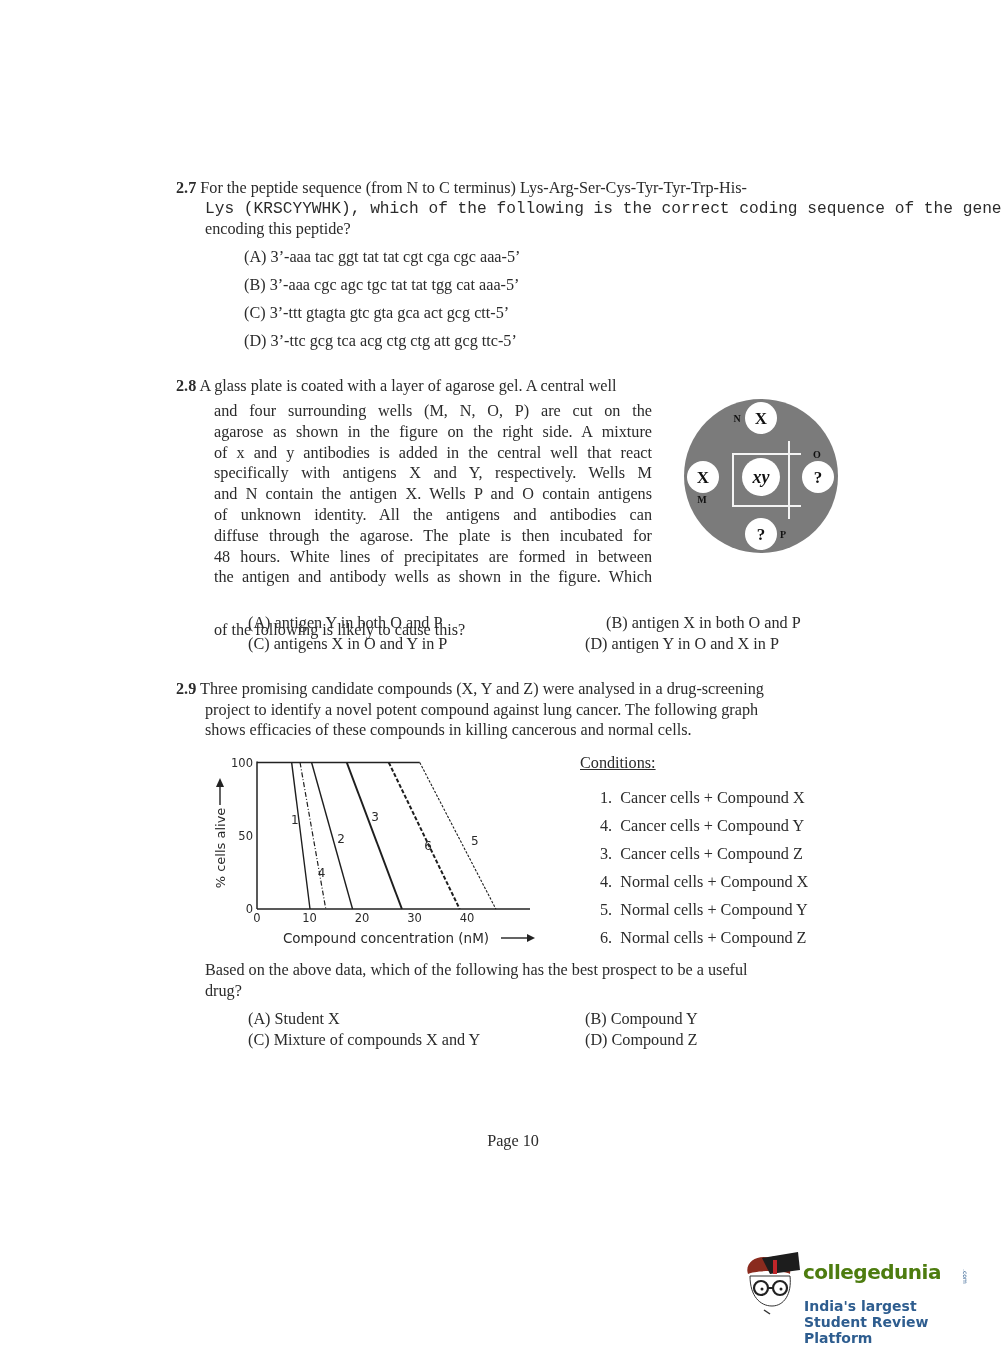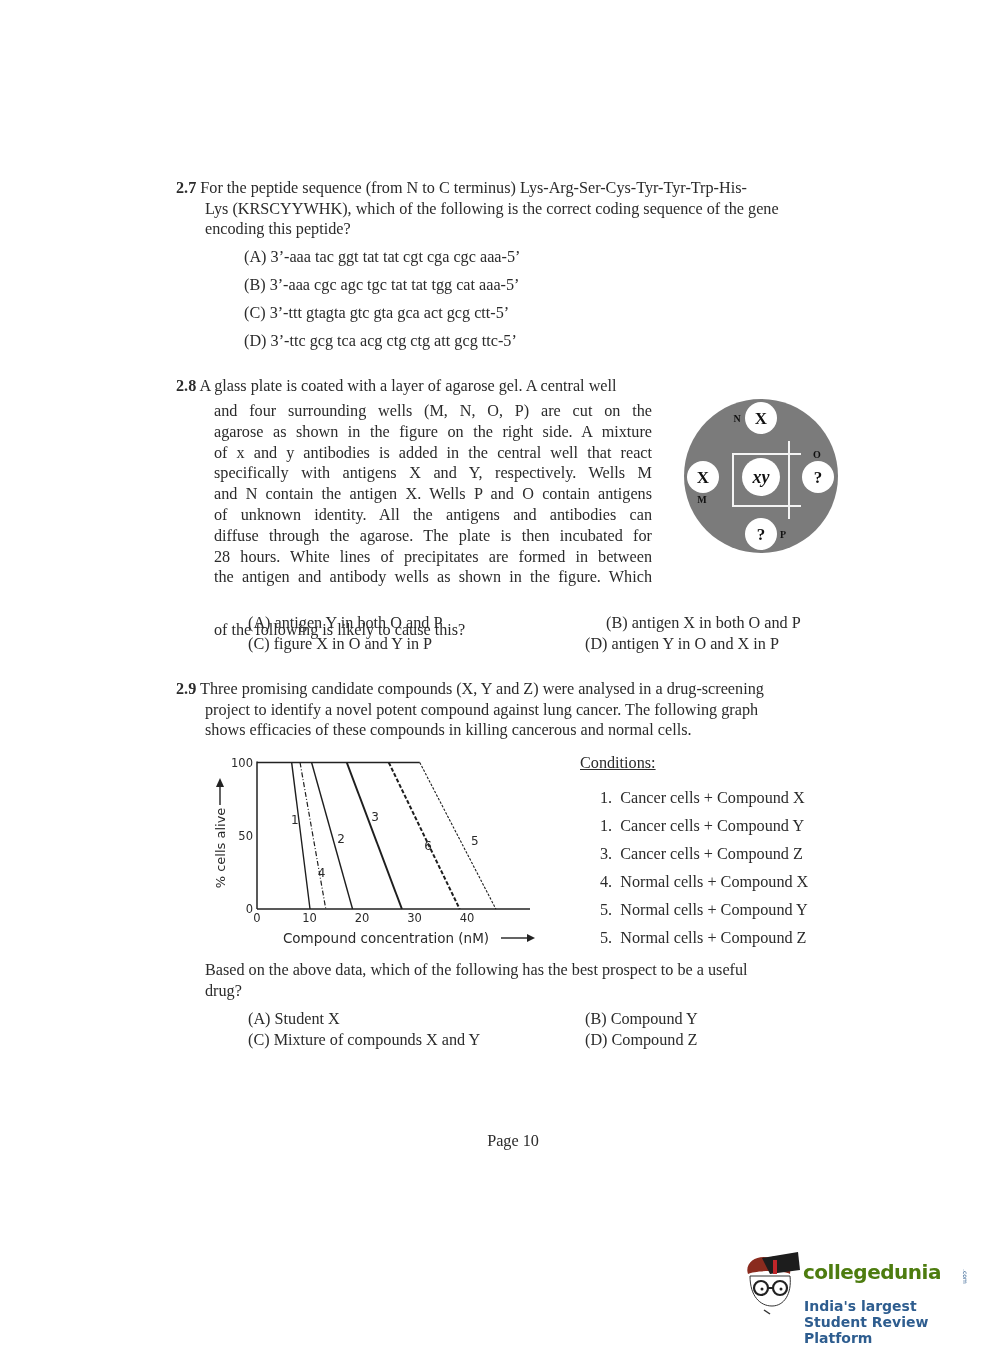--- a/index.html
+++ b/index.html
@@ -14,21 +14,21 @@
   u { text-decoration:underline; }
 </style>
 </head>
 <body>
 
 <div>
   <div class="t" style="left:176px; top:178px;">
     <span class="q-num">2.7</span>
     <span>For the peptide sequence (from N to C terminus) Lys-Arg-Ser-Cys-Tyr-Tyr-Trp-His-</span>
   </div>
-  <div class="t" style="left:205px; top:199px;">Lys (KRSCYYWHK), which of the following is the correct coding sequence of the gene</div>
+  <div class="t" style="left:205px; top:199px;font-family:Liberation Mono, monospace;">Lys (KRSCYYWHK), which of the following is the correct coding sequence of the gene</div>
   <div class="t" style="left:205px; top:219px;">encoding this peptide?</div>
 
   <div class="t" style="left:244px; top:247px;">
     <span>(A)</span>
     <span>3’-aaa tac ggt tat tat cgt cga cgc aaa-5’</span>
   </div>
   <div class="t" style="left:244px; top:275px;">
     <span>(B)</span>
     <span>3’-aaa cgc agc tgc tat tat tgg cat aaa-5’</span>
   </div>
@@ -48,36 +48,36 @@
     <span>A glass plate is coated with a layer of agarose gel. A central well</span>
   </div>
   <div id="q28-body">
       <div class="t just" style="left: 214px; top: 401px; width: 438px;">and four surrounding wells (M, N, O, P) are cut on the</div>
       <div class="t just" style="left: 214px; top: 421.8px; width: 438px;">agarose as shown in the figure on the right side. A mixture</div>
       <div class="t just" style="left: 214px; top: 442.6px; width: 438px;">of x and y antibodies is added in the central well that react</div>
       <div class="t just" style="left: 214px; top: 463.4px; width: 438px;">specifically with antigens X and Y, respectively.  Wells M</div>
       <div class="t just" style="left: 214px; top: 484.2px; width: 438px;">and N contain the antigen X. Wells P and O contain antigens</div>
       <div class="t just" style="left: 214px; top: 505px; width: 438px;">of unknown identity.  All the antigens and antibodies can</div>
       <div class="t just" style="left: 214px; top: 525.8px; width: 438px;">diffuse through the agarose. The plate is then incubated for</div>
-      <div class="t just" style="left: 214px; top: 546.6px; width: 438px;">28 hours. White lines of precipitates are formed in between</div>
+      <div class="t just" style="left: 214px; top: 546.6px; width: 438px;">48 hours. White lines of precipitates are formed in between</div>
       <div class="t just" style="left: 214px; top: 567.4px; width: 438px;">the antigen and antibody wells as shown in the figure. Which</div>
       <div class="t" style="left: 214px; top: 588.2px; margin-top: 32px;">of the following is likely to cause this?</div>
     </div>
 
   <div class="t" style="left:248px; top:613px;">
     <span>(A)</span>
     <span>antigen Y in both O and P</span>
   </div>
   <div class="t" style="left:606px; top:613px;">
     <span>(B)</span>
     <span>antigen X in both O and P</span>
   </div>
   <div class="t" style="left:248px; top:634px;">
     <span>(C)</span>
-    <span>figure X in O and Y in P</span>
+    <span>antigens X in O and Y in P</span>
   </div>
   <div class="t" style="left:585px; top:634px;">
     <span>(D)</span>
     <span>antigen Y in O and X in P</span>
   </div>
 
   <svg id="well-diagram" viewBox="0 0 165 165">
     <circle id="plate" cx="81" cy="81" r="77" fill="#7b7b7b"></circle>
 
     <g stroke="#f4f4f4" stroke-width="2" fill="none">
@@ -162,25 +162,25 @@
     <text id="chart-ylabel" x="0" y="0" text-anchor="middle" font-family="DejaVu Sans, sans-serif" font-size="13" fill="#2a2a2a" transform="translate(20,100) rotate(-90)">% cells alive</text>
     <g>
       <line x1="15" y1="57" x2="15" y2="38" stroke="#222" stroke-width="1.4"></line>
       <polygon points="11,39 15,30 19,39" fill="#222"></polygon>
     </g>
   </svg>
 
   <div class="t" style="left:580px; top:753px;"><u>Conditions:</u></div>
   <div id="conditions-list">
       <div class="t" style="left: 600px; top: 788px; white-space: pre;">1.  Cancer cells + Compound X</div>
-      <div class="t" style="left: 600px; top: 816px; white-space: pre;">1.  Cancer cells + Compound Y</div>
+      <div class="t" style="left: 600px; top: 816px; white-space: pre;">4.  Cancer cells + Compound Y</div>
       <div class="t" style="left: 600px; top: 844px; white-space: pre;">3.  Cancer cells + Compound Z</div>
       <div class="t" style="left: 600px; top: 872px; white-space: pre;">4.  Normal cells + Compound X</div>
       <div class="t" style="left: 600px; top: 900px; white-space: pre;">5.  Normal cells + Compound Y</div>
-      <div class="t" style="left: 600px; top: 928px; white-space: pre;">5.  Normal cells + Compound Z</div>
+      <div class="t" style="left: 600px; top: 928px; white-space: pre;">6.  Normal cells + Compound Z</div>
     </div>
 
   <div class="t" style="left:205px; top:960px;">Based on the above data, which of the following has the best prospect to be a useful</div>
   <div class="t" style="left:205px; top:981px;">drug?</div>
 
   <div class="t" style="left:248px; top:1009px;">
     <span>(A)</span>
     <span>Student X</span>
   </div>
   <div class="t" style="left:585px; top:1009px;font-family:Liberation Serif, serif;">

